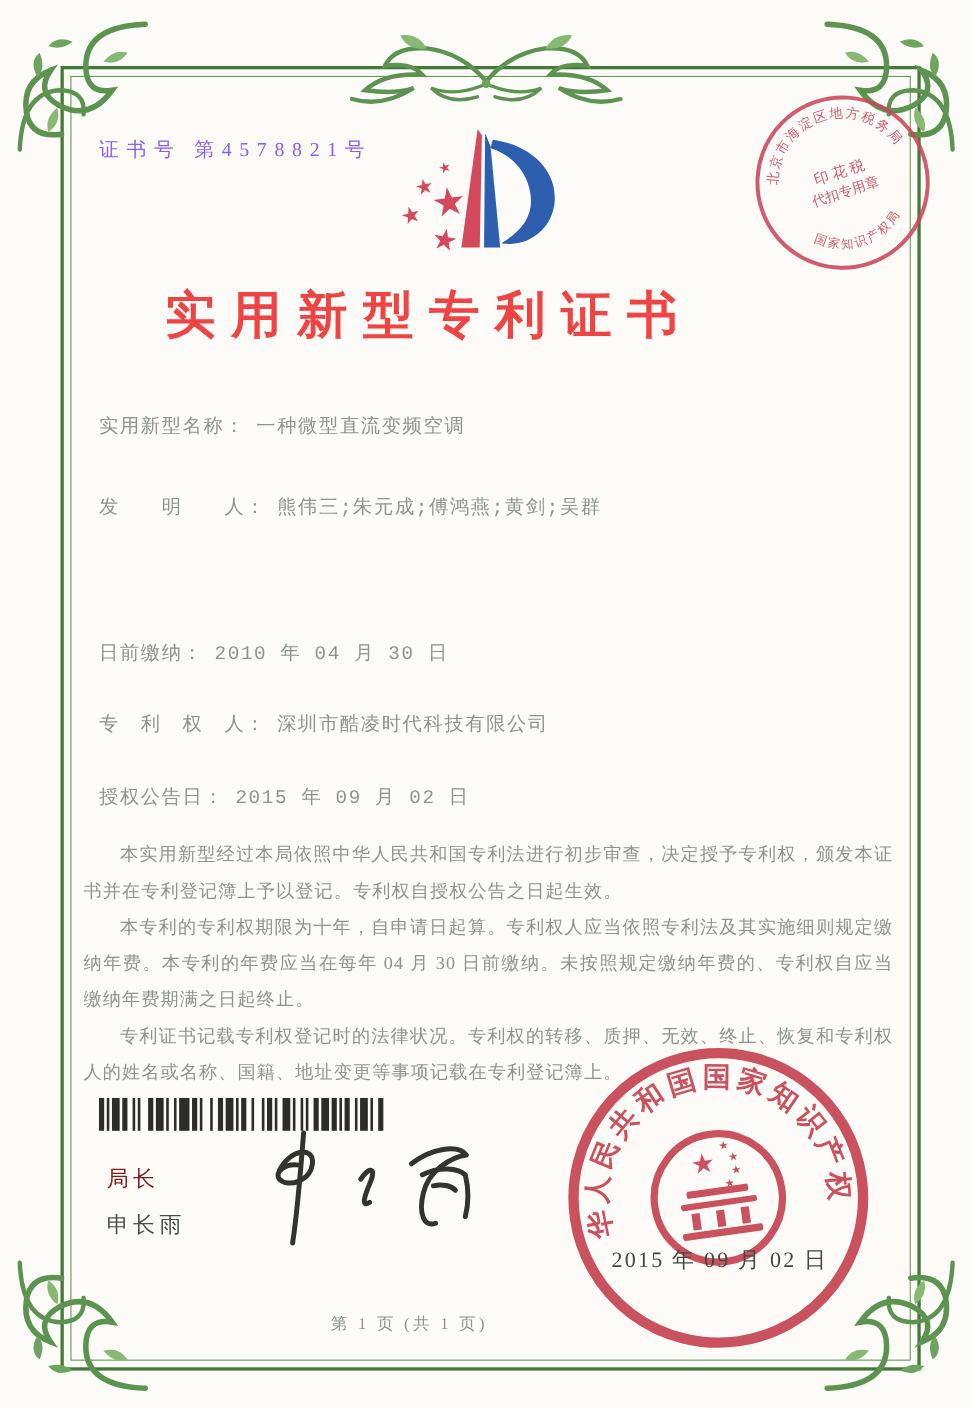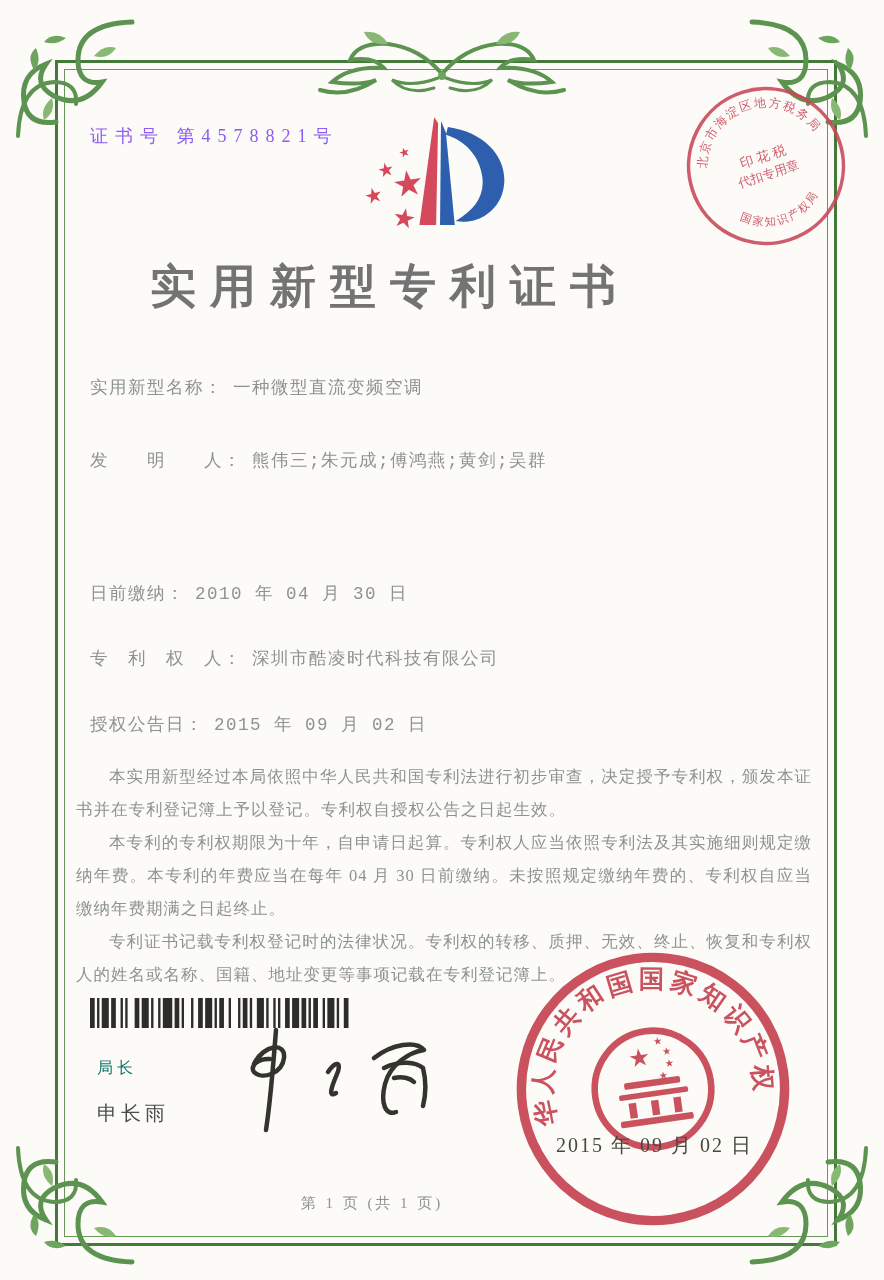--- a/index.html
+++ b/index.html
@@ -17,31 +17,31 @@
   .corner.bl{left:8px;bottom:8px;transform:scaleY(-1);}
   .corner.br{right:8px;bottom:8px;transform:scale(-1,-1);}
   .top-ornament{position:absolute;left:292px;top:22px;width:300px;height:86px;}
 
   .cert-no{position:absolute;left:90px;top:124px;font-size:18px;color:#8b5cf6;
         letter-spacing:7px;}
   .logo{position:absolute;left:344px;top:104px;width:196px;height:142px;}
   .tax-seal{position:absolute;left:676px;top:76px;width:180px;height:180px;opacity:.88;}
 
   .title{position:absolute;left:0;top:256px;width:780px;text-align:center;
-        font-size:46px;font-weight:700;color:#737373;letter-spacing:14px;}
+        font-size:46px;font-weight:700;color:#ef4444;letter-spacing:14px;}
 
   .field{position:absolute;left:90px;font-size:17.5px;color:#8d948e;
         letter-spacing:1.5px;white-space:nowrap;font-family:Liberation Mono, monospace;}
   .field .lbl{margin-right:10px;}
   .paras{position:absolute;left:76px;top:760px;width:736px;font-size:16.5px;
         line-height:33px;color:#8d948e;text-align:justify;letter-spacing:1px;}
   .paras p{margin:0;text-indent:2em;}
 
   .barcode{position:absolute;left:90px;top:998px;width:306px;height:34px;}
-  .dir-title{position:absolute;left:97px;top:1058px;font-size:16px;color:#0f766e;
+  .dir-title{position:absolute;left:97px;top:1058px;font-size:20px;color:#7f1d1d;
         letter-spacing:4px;}
   .dir-name{position:absolute;left:97px;top:1100px;font-size:20px;color:#494e49;
         letter-spacing:4px;}
   .signature{position:absolute;left:228px;top:1022px;width:240px;height:120px;}
 
   .main-seal{position:absolute;left:512px;top:948px;width:282px;height:282px;opacity:.9;}
   .seal-date{position:absolute;left:556px;top:1132px;font-size:20px;color:#45483f;
         letter-spacing:2px;z-index:6;}
   .footer{position:absolute;left:0;top:1194px;width:744px;text-align:center;
         font-size:15px;color:#8d948c;letter-spacing:3px;}

